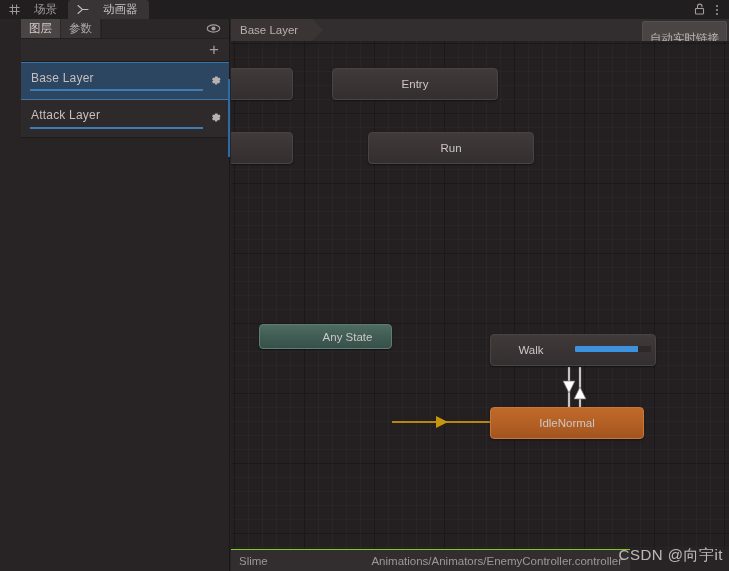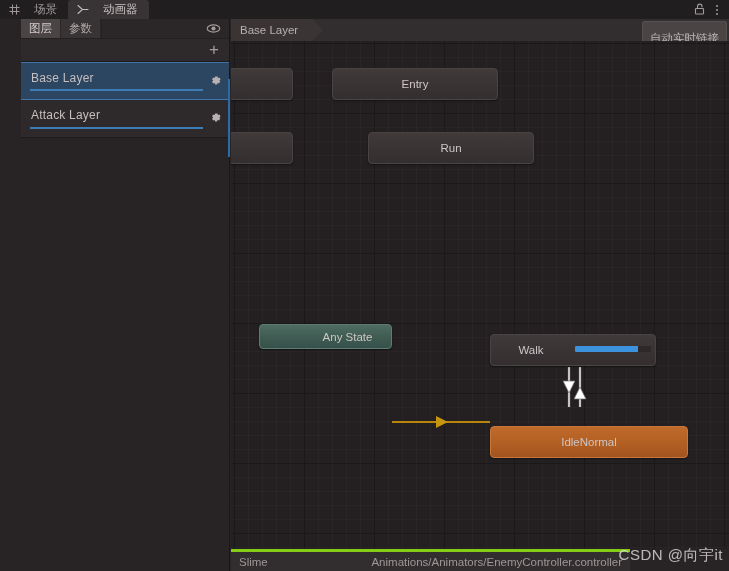--- a/index.html
+++ b/index.html
@@ -296,21 +296,21 @@
     height: 100%;
     background: #3d92dd;
   }
 
   
   #statusbar {
     position: absolute;
     left: 0; bottom: 0;
     width: 399px; height: 22px;
     background: #322d2e;
-    border-top: 3px solid #84cc16;
+    border-top: 1px solid #84cc16;
     display: flex;
     align-items: center;
     box-sizing: border-box;
     padding: 0 8px;
     font-size: 11.5px;
     color: #9f9797;
   }
   #status-path { margin-left: auto; }
 
   #watermark {
@@ -471,21 +471,21 @@
       </div>
 
       <div class="node state playing" style="left:259px; top:293px; width:166px; height:32px;">
         <span class="label">Walk</span>
         <div class="progress-track">
           <div class="progress-fill" id="walk-progress" style="width: 83%;"></div>
         </div>
       </div>
 
 
-      <div class="node default" style="left:259px; top:366px; width:198px; height:32px;margin-top:19px;">
+      <div class="node default" style="left:259px; top:366px; width:154px; height:32px;">
         <span class="label">IdleNormal</span>
       </div>
 
     </div>
 
     <div id="statusbar">
       <span>Slime</span>
       <span id="status-path">Animations/Animators/EnemyController.controller</span>
     </div>
 

